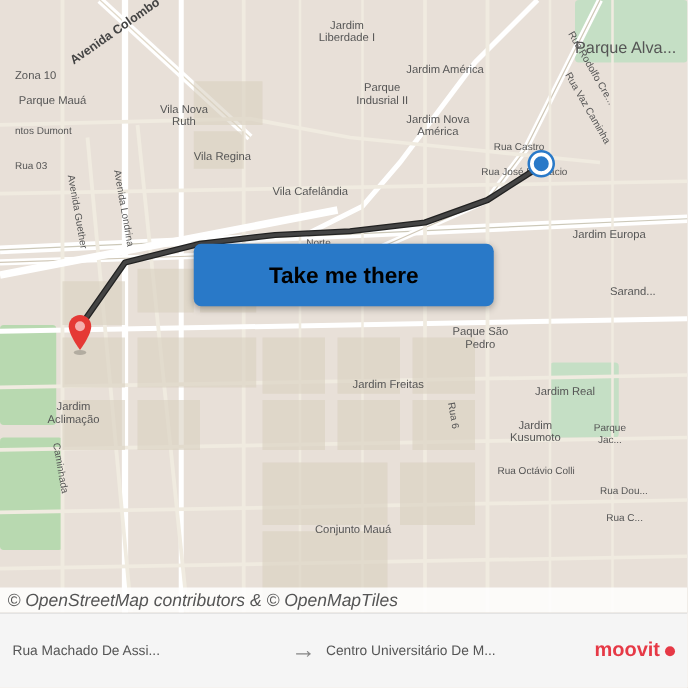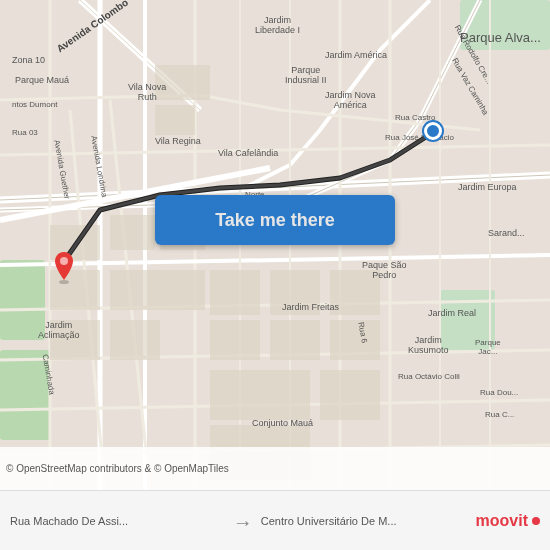--- a/index.html
+++ b/index.html
@@ -22,21 +22,21 @@
     }
 
     
     .take-me-there-btn {
       position: absolute;
       top: 195px;
       left: 155px;
       width: 240px;
       height: 50px;
       background-color: #2979c8;
-      color: #e5e5e5;
+      color: #000000;
       border: none;
       border-radius: 6px;
       font-size: 18px;
       font-weight: bold;
       cursor: pointer;
       display: flex;
       align-items: center;
       justify-content: center;
       box-shadow: 0 2px 6px rgba(0,0,0,0.3);
       z-index: 10;
@@ -77,24 +77,25 @@
       pointer-events: none;
     }
 
     
     .attribution {
       position: absolute;
       bottom: 0;
       left: 0;
       right: 0;
       background: rgba(255,255,255,0.85);
-      font-size: 10px;
+      font-size: 14px;
       color: #555;
-      padding: 16px 6px;
+      padding: 2px 6px;
       z-index: 20;
+      font-style: italic;
     }
 
     
     .bottom-bar {
       width: 550px;
       height: 60px;
       background: #f5f5f5;
       border-top: 1px solid #ddd;
       display: flex;
       align-items: center;
@@ -248,21 +249,21 @@
   <div class="map-label" style="left:255px; top:15px; text-align:center;">Jardim<br>Liberdade I</div>
   <div class="map-label" style="left:325px; top:50px;">Jardim América</div>
   <div class="map-label" style="left:460px; top:30px; font-size:13px;">Parque Alva...</div>
   <div class="map-label" style="left:285px; top:65px; text-align:center;">Parque<br>Indusrial II</div>
   <div class="map-label" style="left:325px; top:90px; text-align:center;">Jardim Nova<br>América</div>
   <div class="map-label" style="left:440px; top:50px; font-size:8px; transform:rotate(60deg);">Rua Rodolfo Cre...</div>
   <div class="map-label" style="left:438px; top:82px; font-size:8px; transform:rotate(60deg);">Rua Vaz Caminha</div>
   <div class="map-label" style="left:395px; top:113px; font-size:8px;">Rua Castro</div>
   <div class="map-label" style="left:385px; top:133px; font-size:8px;">Rua José Bonifácio</div>
   <div class="map-label" style="left:128px; top:82px; text-align:center;">Vila Nova<br>Ruth</div>
-  <div class="map-label" style="left:155px; top:136px;">Vila Regina</div>
+  <div class="map-label" style="left:155px; top:120px;">Vila Regina</div>
   <div class="map-label" style="left:218px; top:148px;">Vila Cafelândia</div>
   <div class="map-label" style="left:32px; top:165px; transform:rotate(80deg); font-size:8px;">Avenida Guether</div>
   <div class="map-label" style="left:68px; top:162px; transform:rotate(80deg); font-size:8px;">Avenida Londrina</div>
   <div class="map-label" style="left:245px; top:190px; font-size:8px;">Norte</div>
   <div class="map-label" style="left:458px; top:182px;text-align:center;">Jardim Europa</div>
   <div class="map-label" style="left:312px; top:228px;">Jardim Bertioga</div>
   <div class="map-label" style="left:38px; top:320px; text-align:center;">Jardim<br>Aclimação</div>
   <div class="map-label" style="left:362px; top:260px; text-align:center;">Paque São<br>Pedro</div>
   <div class="map-label" style="left:282px; top:302px;">Jardim Freitas</div>
   <div class="map-label" style="left:488px; top:228px; font-size:9px;">Sarand...</div>

